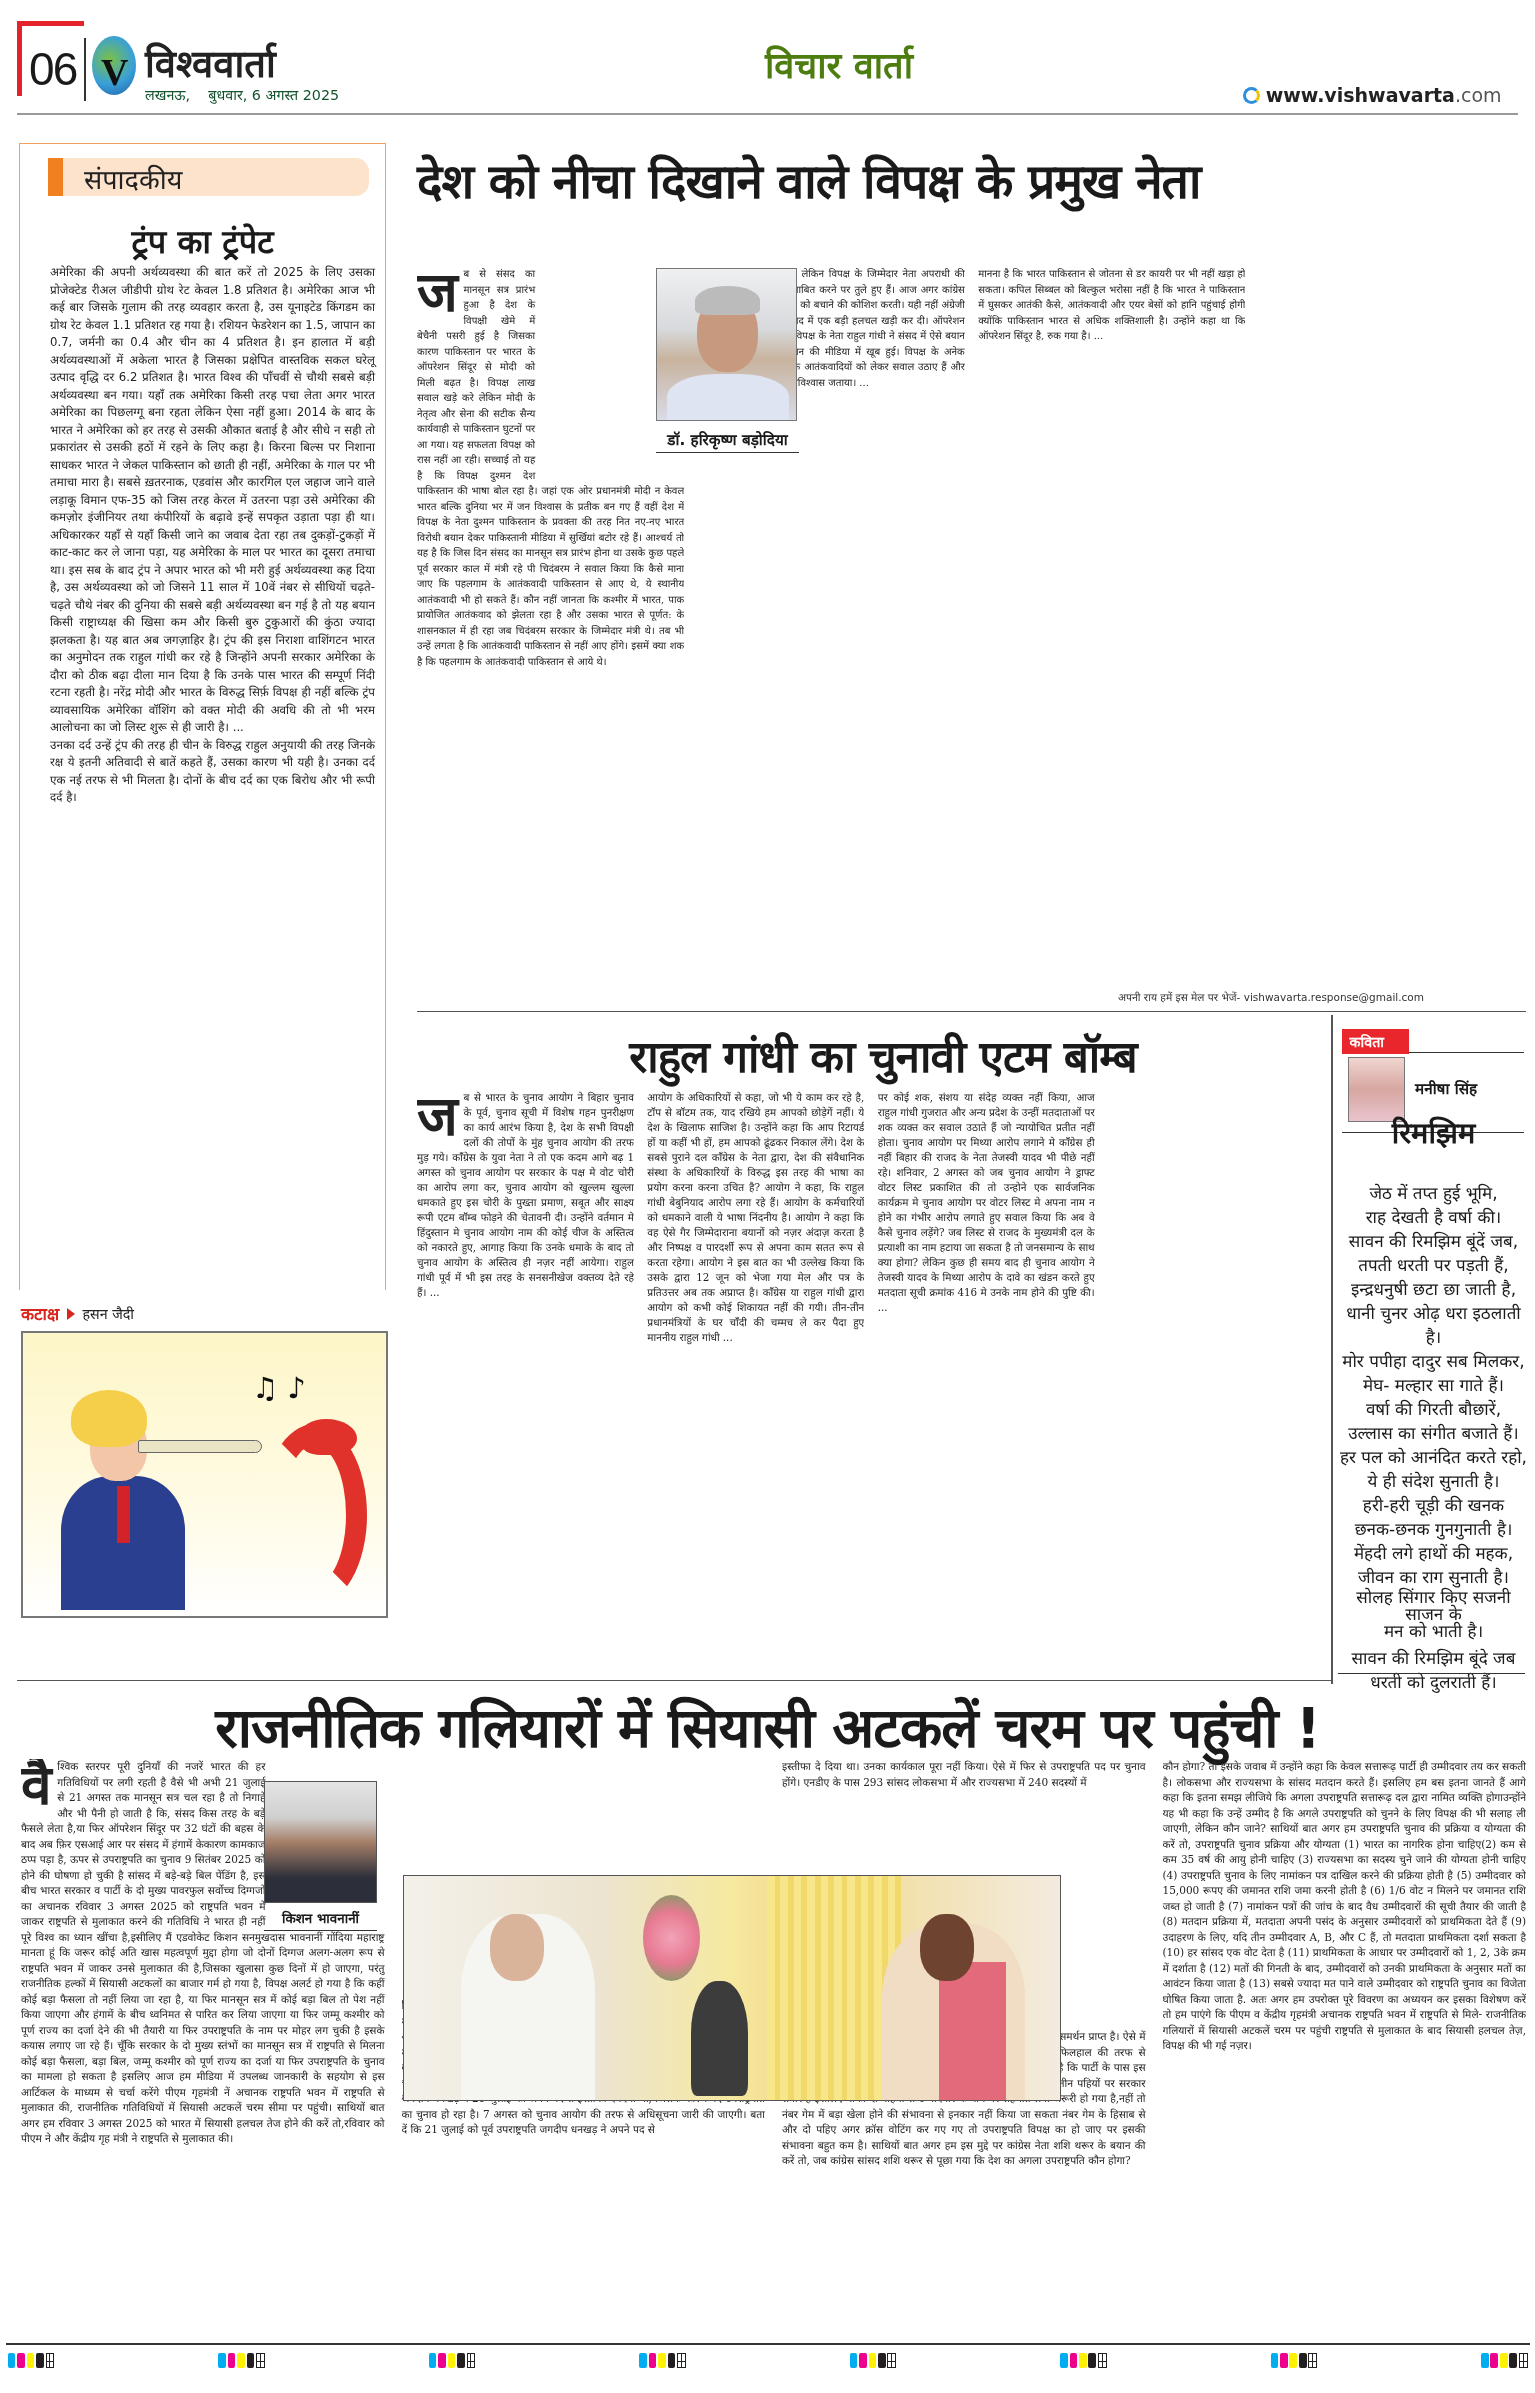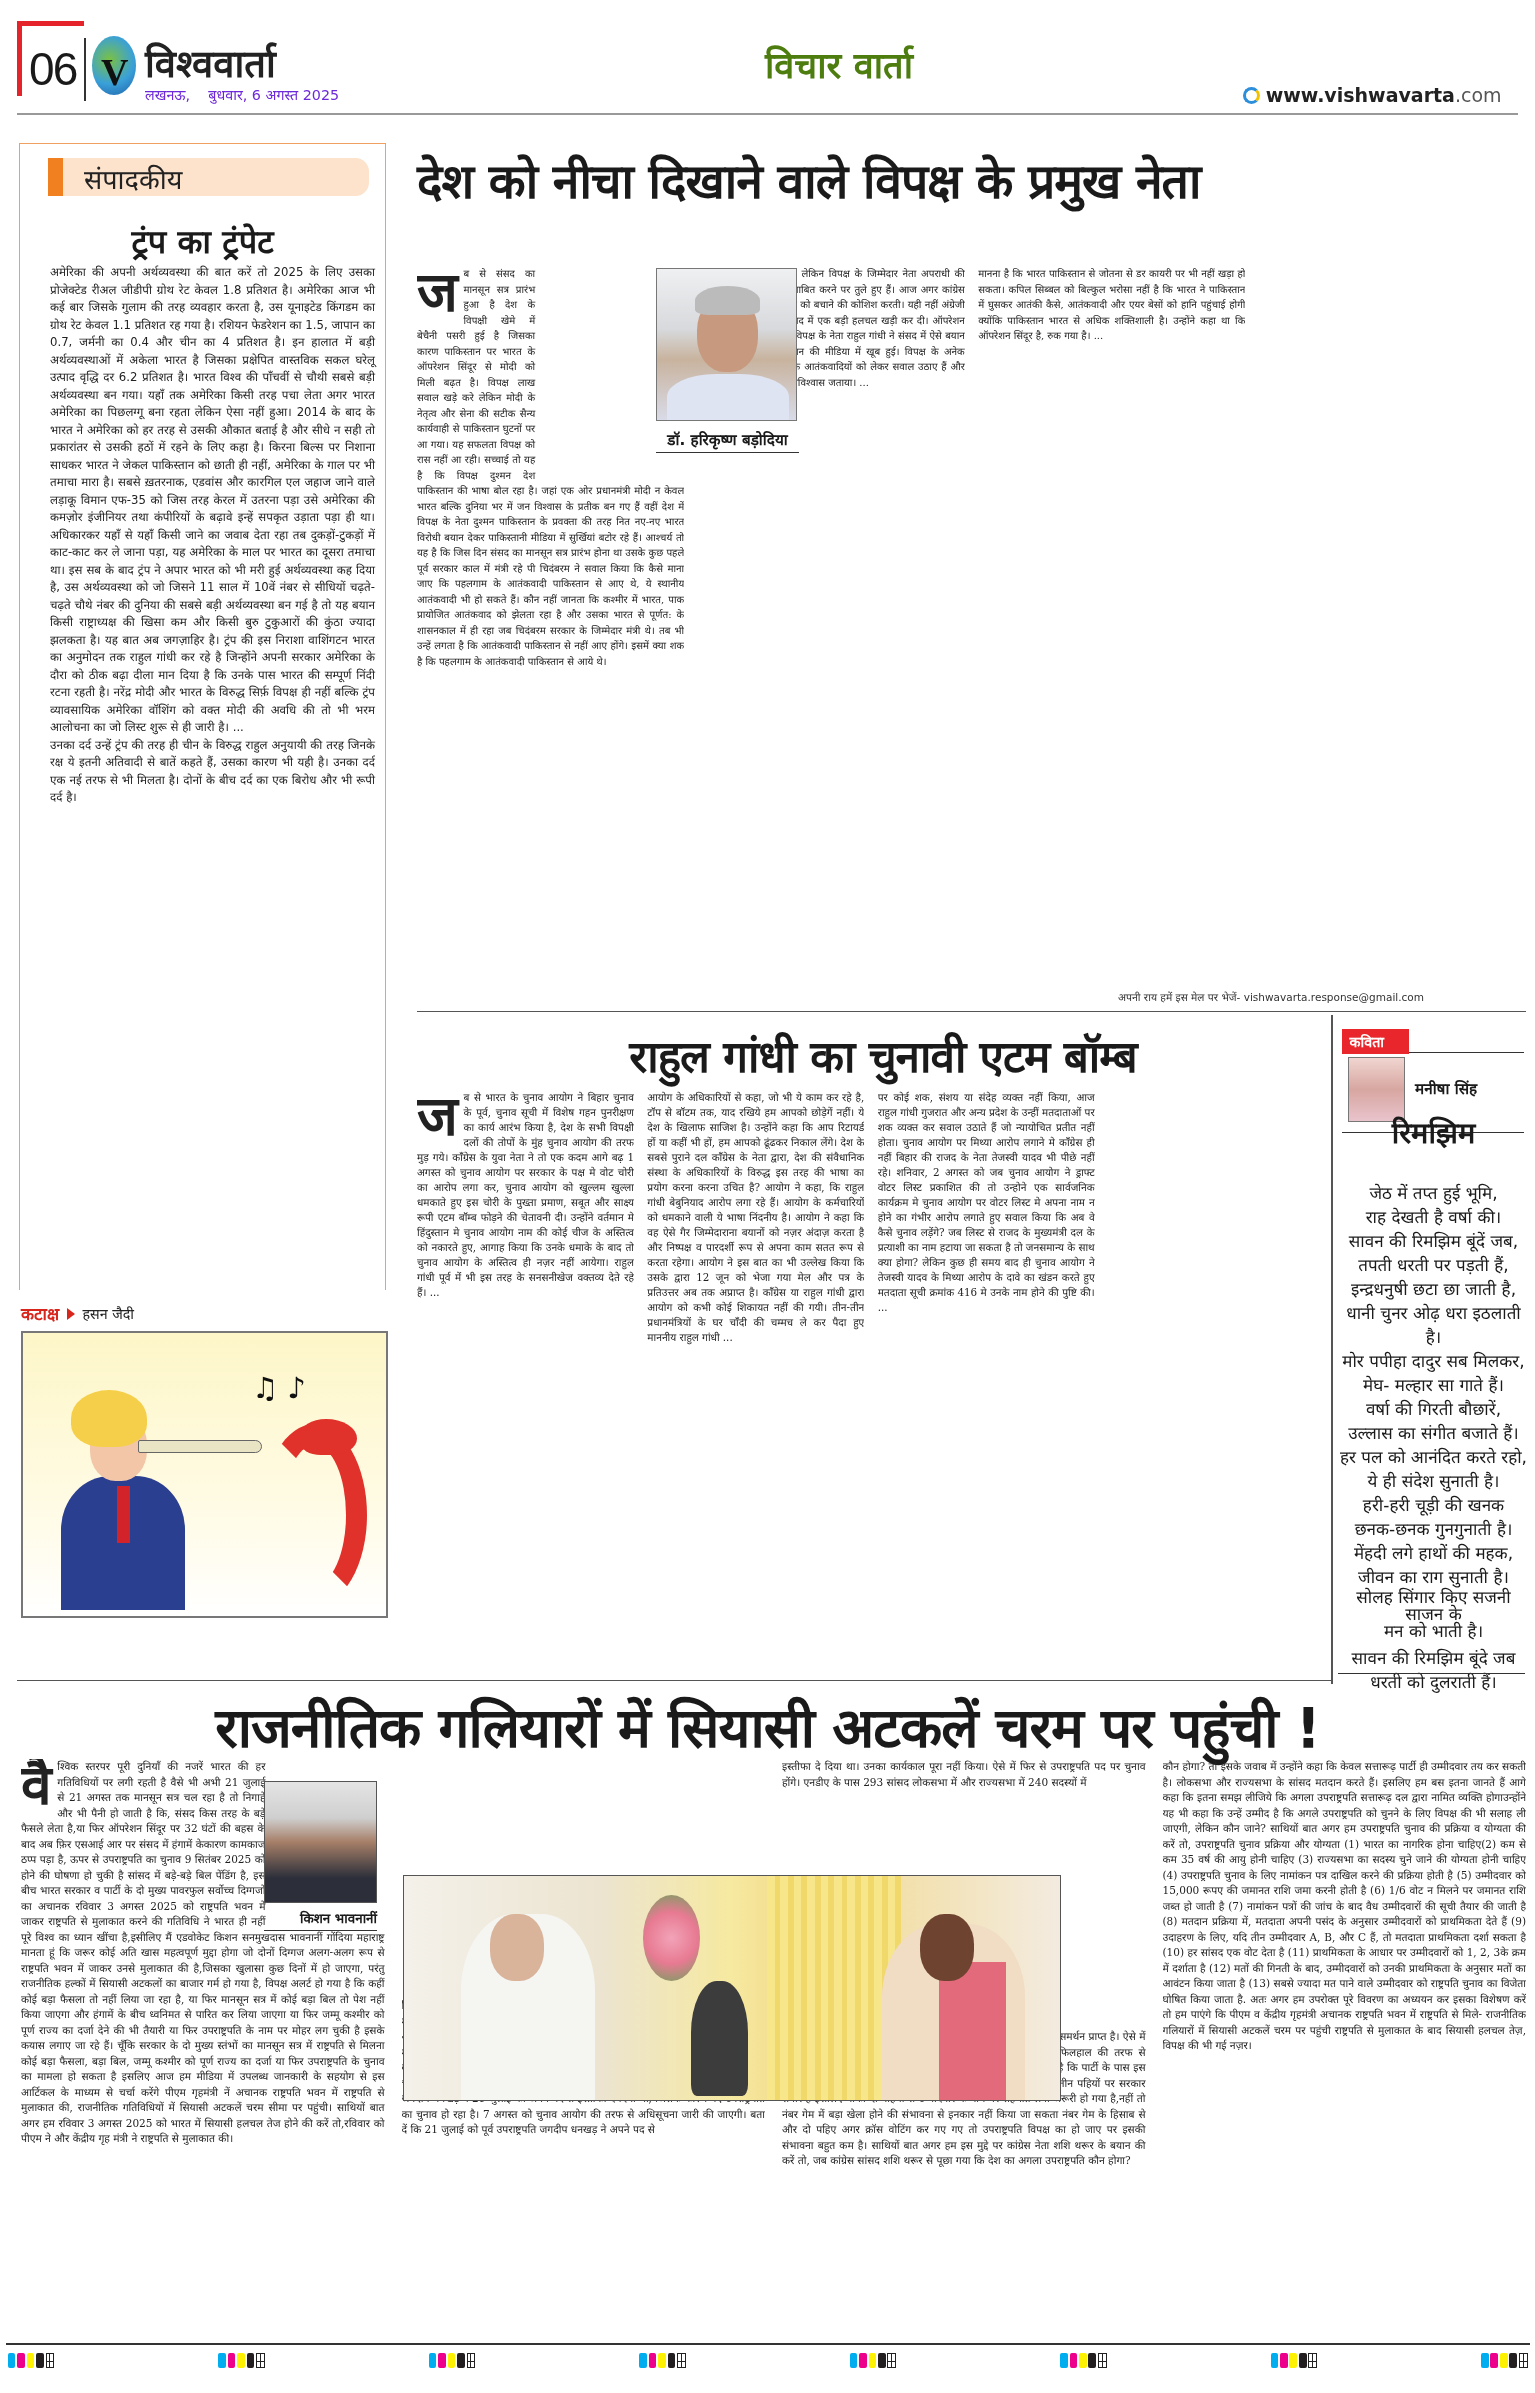--- a/index.html
+++ b/index.html
@@ -10,21 +10,21 @@
   }
   .abs { position: absolute; }
   
   .page-no-box { left: 17px; top: 21px; width: 67px; height: 75px; border-left: 5.7px solid #e4232b; border-top: 5.7px solid #e4232b; }
   .page-no { left: 29px; top: 42px; font-family: "Liberation Sans", sans-serif; font-size: 46px; font-weight: 400; letter-spacing: -1.9px; }
   .mast-sep { left: 84px; top: 38px; width: 1.9px; height: 63px; background: #333; }
   .logo-globe { left: 92px; top: 36px; width: 44px; height: 59px; border-radius: 50%;
     background: radial-gradient(circle at 40% 40%, #7ac143 0%, #3aa0d8 55%, #1d5fa8 100%); }
   .logo-v { left: 101px; top: 50px; font-family: "Liberation Serif", serif; font-weight: 700; font-size: 38px; color: #111; }
   .brand { left: 145px; top: 36px; font-size: 38px; font-weight: 700; color: #222; }
-  .dateline { left: 145px; top: 85px; font-size: 14.3px; color: #6d28d9; }
+  .dateline { left: 145px; top: 85px; font-size: 14.3px; color: #14532d; }
   .section-title { left: 765px; top: 40px; font-size: 36px; font-weight: 600; color: #4d7c0f; }
   .website { left: 1243px; top: 84px; font-size: 19px; font-weight: 700; color: #222; display: flex; align-items: center; gap: 5.7px; }
   .website .tld { color: #555; font-weight: 400; }
   .ie-icon { width: 17px; height: 17px; border-radius: 50%; border: 3.8px solid #2d8fdc; border-right-color: #f2c200; }
   .mast-rule { left: 17px; top: 113px; width: 1501px; height: 1.9px; background: #999; }
   
   .edit-box { left: 19px; top: 143px; width: 367px; height: 1147px; border: 1px solid #f0a060; border-bottom: none; }
   .edit-label { left: 48px; top: 158px; width: 321px; height: 38px; background: #fde3cc; border-left: 15.3px solid #f08020; border-radius: 0 13.4px 13.4px 0; }
   .edit-label span { display: block; padding: 1.9px 0 0 21px; font-size: 27px; color: #222; }
   .edit-title { left: 19px; top: 218px; width: 367px; text-align: center; font-size: 32.5px; font-weight: 700; }
@@ -71,21 +71,21 @@
   .poem-title { left: 1338px; top: 1112px; width: 191px; text-align: center; font-size: 29px; font-weight: 700; }
   .poem-body { left: 1338px; top: 1181px; width: 191px; text-align: center; font-size: 17px; line-height: 24px; }
   .poem-end { left: 1338px; top: 1673px; width: 187px; height: 1px; background: #333; }
   
   .bottom-rule { left: 17px; top: 1680px; width: 1315px; height: 1px; background: #555; }
   .bottom-title { left: 17px; top: 1688px; width: 1501px; text-align: center; font-size: 55px; font-weight: 700; letter-spacing: -1px; }
   .bottom-cols { left: 21px; top: 1759px; width: 1505px; height: 574px; display: grid; grid-template-columns: repeat(4, 1fr); column-gap: 17px; }
   .bottom-cols .col { font-size: 10.5px; line-height: 15.5px; }
   .kb-photo-wrap { left: 264px; top: 1781px; width: 113px; height: 163px; }
   .kb-photo { width: 113px; height: 122px; border: 1px solid #555; background: linear-gradient(180deg, #e4e4e4 0%, #cfcfcf 30%, #a67f68 50%, #2c2f3a 80%); }
-  .kb-name { text-align: right; font-size: 13.4px; font-weight: 700; margin-top: 5.7px; padding-bottom: 3.8px; border-bottom: 1px solid #333; }
+  .kb-name { text-align: center; font-size: 13.4px; font-weight: 700; margin-top: 5.7px; padding-bottom: 3.8px; border-bottom: 1px solid #333; }
   .main-photo { left: 403px; top: 1875px; width: 658px; height: 226px; border: 1px solid #555; overflow: hidden;
     background: linear-gradient(90deg, #f4f1ea 0%, #ece4d0 30%, #f6e9a0 50%, #f2d98a 60%, #f3ebe0 100%); }
   .main-photo .curtain { position: absolute; left: 363px; top: 0; width: 134px; height: 226px; background: repeating-linear-gradient(90deg, #f7e68a 0 7.6px, #f0d86a 7.6px 13.4px); }
   .main-photo .modi { position: absolute; left: 57px; top: 38px; width: 134px; height: 191px; background: #f5f5f2; border-radius: 40% 40% 0 0; }
   .main-photo .modi-head { position: absolute; left: 86px; top: 38px; width: 54px; height: 67px; border-radius: 45%; background: #d9b39a; }
   .main-photo .murmu { position: absolute; left: 478px; top: 48px; width: 143px; height: 182px; background: #f1dcc4; border-radius: 40% 40% 0 0; }
   .main-photo .murmu-sari { position: absolute; left: 535px; top: 86px; width: 67px; height: 143px; background: #e26a7a; }
   .main-photo .murmu-head { position: absolute; left: 516px; top: 38px; width: 54px; height: 67px; border-radius: 45%; background: #6e4430; }
   .main-photo .bust { position: absolute; left: 287px; top: 105px; width: 57px; height: 115px; background: #3c3c3c; border-radius: 45% 45% 10% 10%; }
   .main-photo .flowers { position: absolute; left: 239px; top: 19px; width: 57px; height: 86px; border-radius: 50%; background: radial-gradient(circle, #f2a3b8 0%, #e77a92 50%, #6aa35a 100%); }

